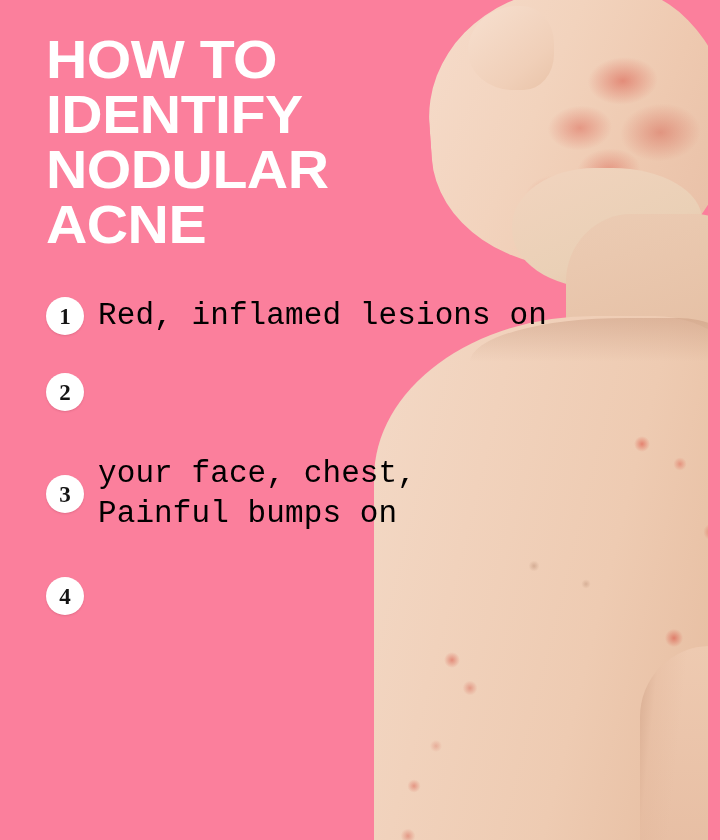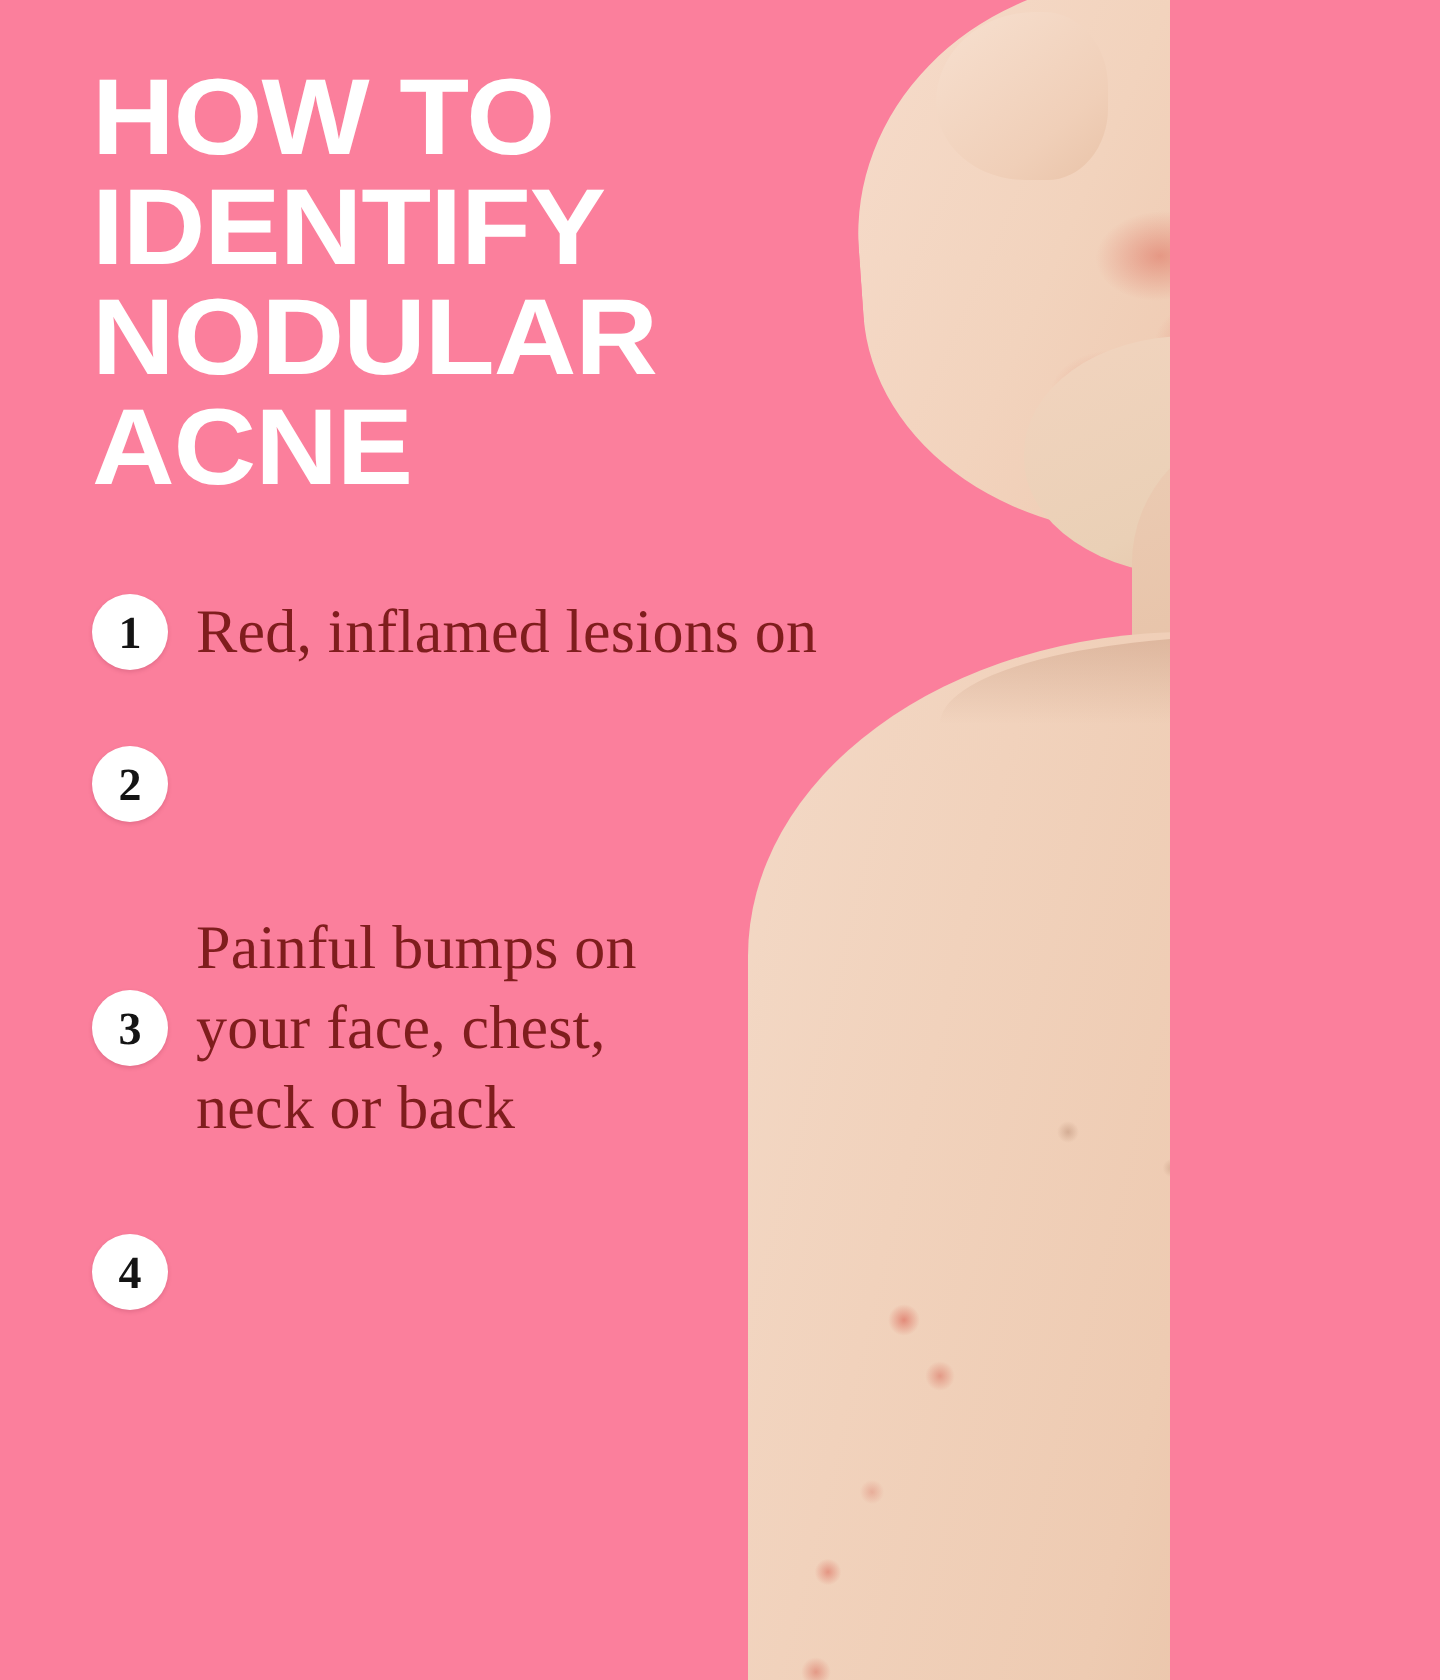--- a/index.html
+++ b/index.html
@@ -7,21 +7,21 @@
 
   html, body {
     width:720px; height:840px;
     background:#fb7f9c;
     font-family:"Liberation Sans", sans-serif;
     overflow:hidden;
   }
 
   #infographic {
     position:relative;
-    width:585px; height:840px;
+    width:708px; height:840px;
     background:#fb7f9c;
     overflow:hidden;
   }
 
   
   #photo-layer {
     position:absolute;
     inset:0;
     z-index:1;
   }
@@ -155,22 +155,22 @@
     justify-content:center;
     color:#141414;
     font-family:"Liberation Serif", serif;
     font-weight:bold;
     font-size:23px;
     line-height:1;
     box-shadow:0 1px 2px rgba(120,30,55,.18);
   }
 
   .item-text {
-    color:#7f1d1d;
-    font-family:Liberation Serif, serif;
+    color:#000000;
+    font-family:Liberation Mono, monospace;
     font-size:31px;
     line-height:40px;
     letter-spacing:0.1px;
   }
   .item-text .tl { display:block; white-space:nowrap; }
 </style>
 </head>
 <body>
 
 <div id="infographic">
@@ -203,23 +203,22 @@
         </span>
       </li>
 
       <li class="list-item item-2">
         <span class="badge">2</span>
       </li>
 
       <li class="list-item item-3">
         <span class="badge">3</span>
         <span class="item-text">
+          <span class="tl">your face, chest,</span>
           <span class="tl">Painful bumps on</span>
-          <span class="tl">your face, chest,</span>
-          <span class="tl">neck or back</span>
         </span>
       </li>
 
       <li class="list-item item-4">
         <span class="badge">4</span>
       </li>
 
     </ol>
   </div>
 </div>

